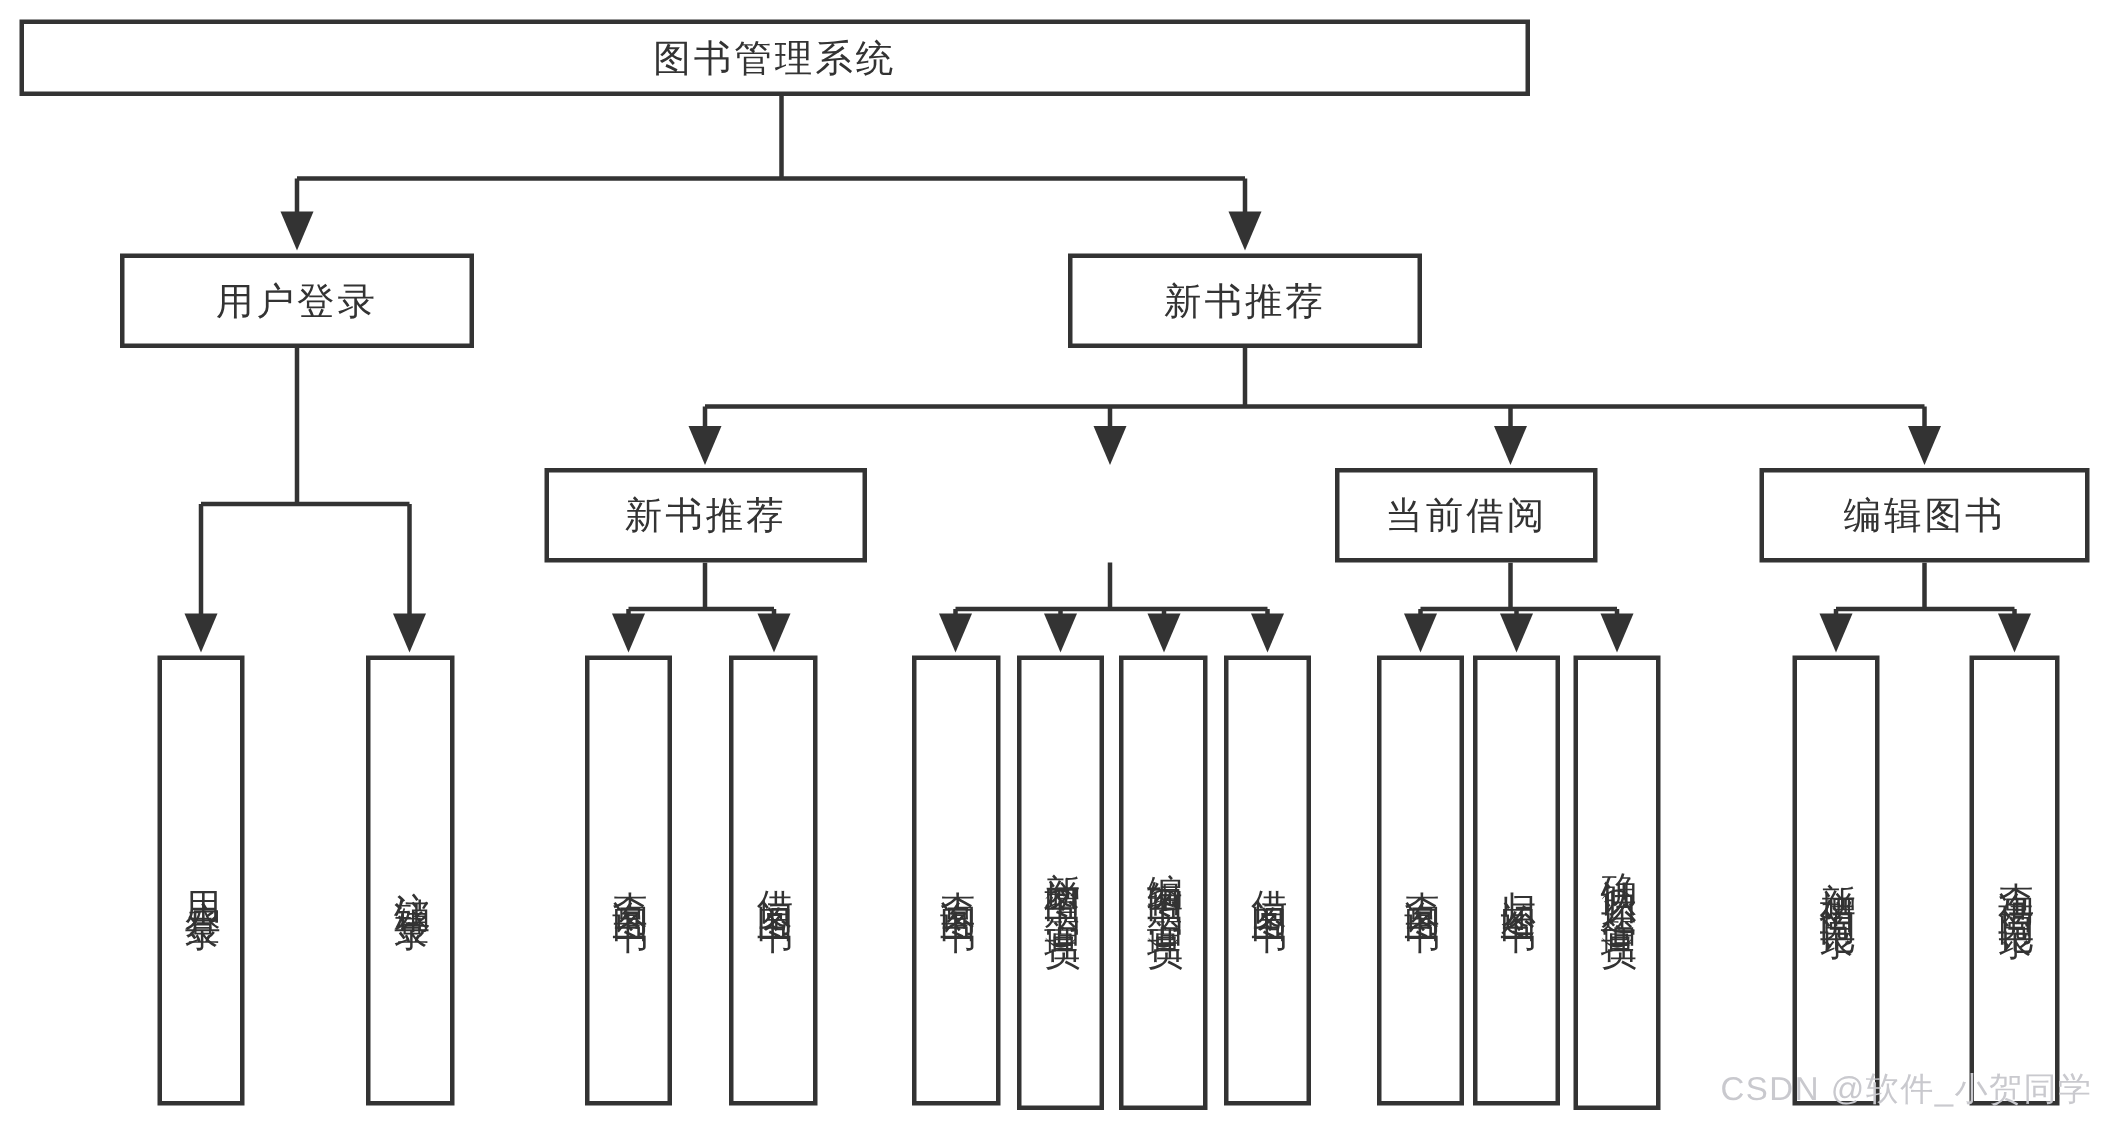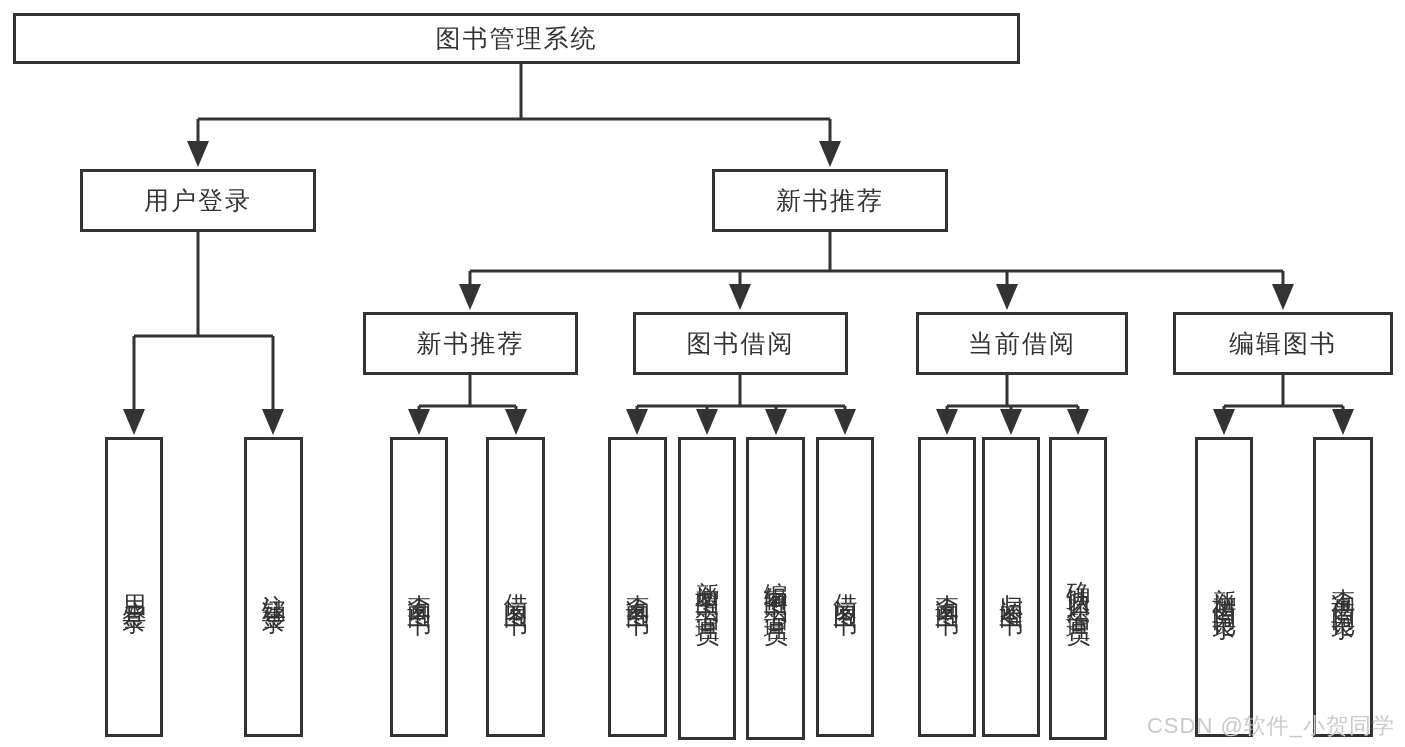--- a/index.html
+++ b/index.html
@@ -92,24 +92,21 @@
   <div class="box h" style="left:80px;top:169px;width:236px;height:63px">
     <span>用户登录</span>
   </div>
   <div class="box h" style="left:712px;top:169px;width:236px;height:63px">
     <span>新书推荐</span>
   </div>
 
   <div class="box h" style="left:363px;top:312px;width:215px;height:63px">
     <span>新书推荐</span>
   </div>
-  <div class="box h" style="left:633px;top:312px;width:215px;height:63px">
-    <span>图书借阅</span>
-  </div>
-  <div class="box h" style="left:916px;top:312px;width:212px;height:63px">
+  <div class="box h" style="left:890px;top:312px;width:175px;height:63px">
     <span>当前借阅</span>
   </div>
   <div class="box h" style="left:1173px;top:312px;width:220px;height:63px">
     <span>编辑图书</span>
   </div>
 
   <div class="box v" style="left:105px;top:437px;width:58px;height:300px">
     <span>用户登录</span>
   </div>
   <div class="box v" style="left:244px;top:437px;width:59px;height:300px">

